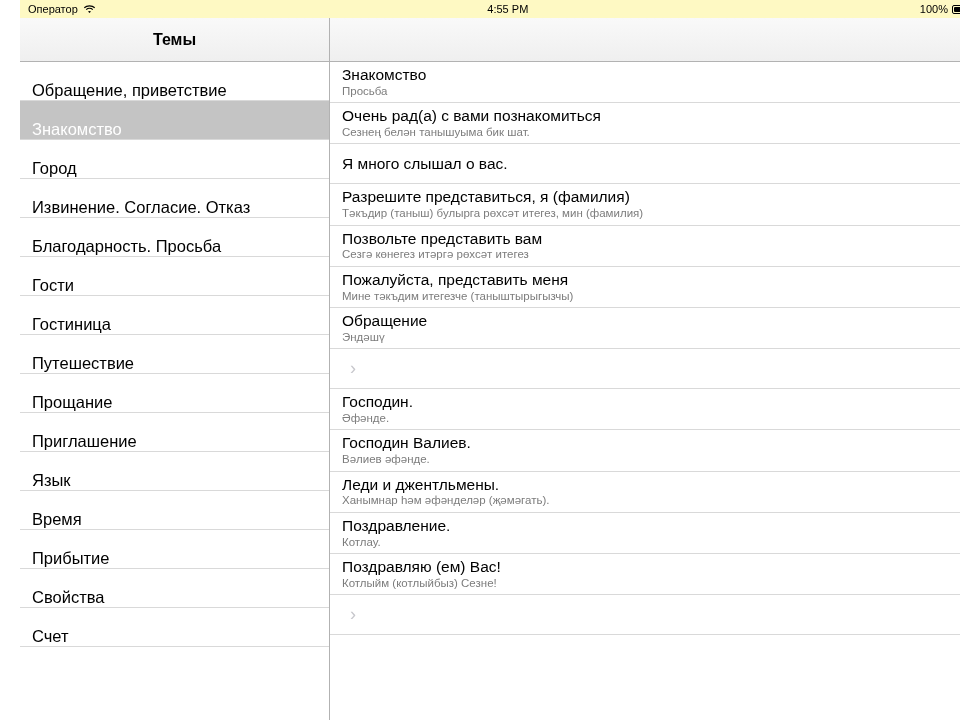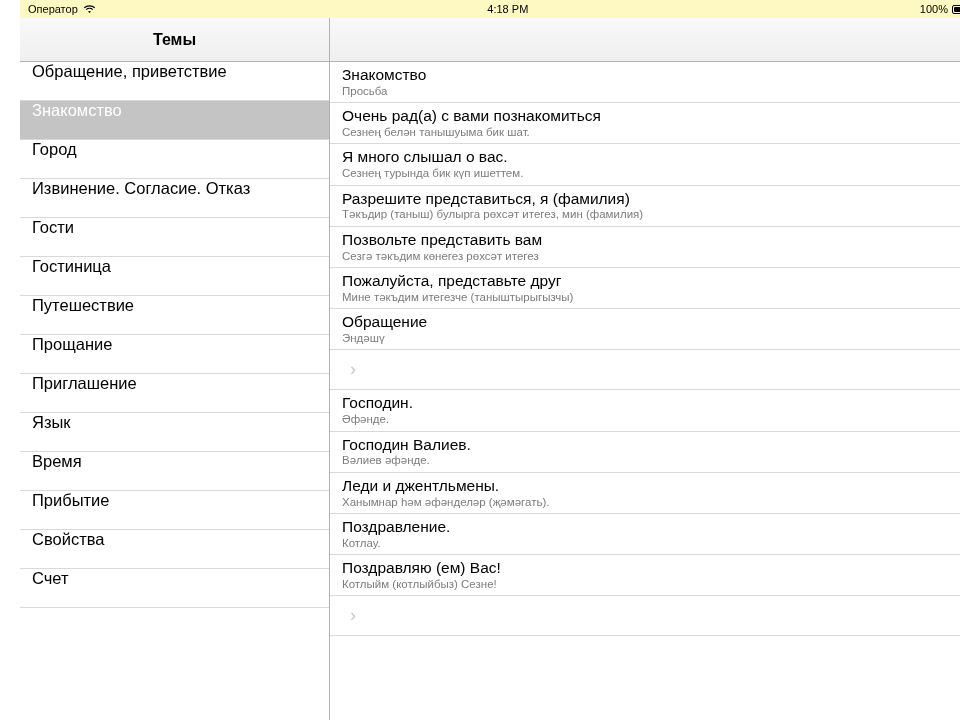--- a/index.html
+++ b/index.html
@@ -13,21 +13,21 @@
   .battery-body::after { content: ""; position: absolute; right: -3px; top: 2px; width: 2px; height: 5px; background: #000; border-radius: 0 1px 1px 0; }
   .battery-fill { position: absolute; left: 1px; top: 1px; bottom: 1px; right: 1px; background: #000; border-radius: 1px; }
   .wifi-icon svg { display: block; }
   .nav-bar { height: 44px; display: flex; border-bottom: 1px solid #b2b2b2; background: linear-gradient(#f9f9f9,#efefef); }
   .nav-left { width: 310px; display: flex; align-items: center; justify-content: center; font-weight: 700; font-size: 16px; border-right: 1px solid #b2b2b2; }
   .nav-right { flex: 1; }
   .body { flex: 1; display: flex; overflow: hidden; background: #fff; }
   .sidebar { width: 310px; border-right: 1px solid #b2b2b2; overflow-y: hidden; background: #fff; }
   .detail { flex: 1; overflow-y: hidden; background: #fff; }
   .topic-list, .phrase-list { list-style: none; }
-  .topic-item { height: 39px; display: flex; align-items: flex-start; padding: 0 12px; border-bottom: 1px solid #d9d9d9; font-size: 16.5px; font-weight: 400; cursor: pointer; }
+  .topic-item { height: 39px; display: flex; align-items: flex-end; padding: 0 12px; border-bottom: 1px solid #d9d9d9; font-size: 16.5px; font-weight: 400; cursor: pointer; }
   .topic-item.selected { background: #c4c4c4; color: #fff; }
   .phrase-item { padding: 4px 12px 4px 12px; border-bottom: 1px solid #d9d9d9; display: flex; align-items: center; justify-content: space-between; cursor: pointer; min-height: 40px; }
   .phrase-text { flex: 1; min-width: 0; }
   .phrase-title { font-size: 15.5px; line-height: 1.15; }
   .phrase-sub { font-size: 11.5px; color: #6e6e6e; line-height: 1.25; filter: blur(0.4px); opacity: 0.9; }
   .chevron { color: #c7c7cc; font-size: 18px; padding-left: 8px; user-select: none; }
 </style>
 </head>
 <body>
 
@@ -37,21 +37,21 @@
     <div class="status-left">
       <span>Оператор</span>
       <span class="wifi-icon">
         <svg width="13" height="10" viewBox="0 0 13 10">
           <path d="M6.5 9 L5 7.4 C5.8 6.7 7.2 6.7 8 7.4 Z" fill="#000"></path>
           <path d="M3.2 5.6 C5 4 8 4 9.8 5.6" stroke="#000" stroke-width="1.2" fill="none"></path>
           <path d="M1.3 3.7 C4 1.2 9 1.2 11.7 3.7" stroke="#000" stroke-width="1.2" fill="none"></path>
         </svg>
       </span>
     </div>
-    <div>4:18 PM</div>
+    <div>4:55 PM</div>
     <div class="status-right">
       <span>100%</span>
       <span class="battery">
         <span class="battery-body">
             <span class="battery-fill"></span>
           </span>
       </span>
     </div>
   </div>
 
@@ -69,20 +69,23 @@
           <li class="topic-item selected">
             <span>Знакомство</span>
           </li>
           <li class="topic-item">
             <span>Город</span>
           </li>
           <li class="topic-item">
             <span>Извинение. Согласие. Отказ</span>
           </li>
           <li class="topic-item">
+            <span>Благодарность. Просьба</span>
+          </li>
+          <li class="topic-item">
             <span>Гости</span>
           </li>
           <li class="topic-item">
             <span>Гостиница</span>
           </li>
           <li class="topic-item">
             <span>Путешествие</span>
           </li>
           <li class="topic-item">
             <span>Прощание</span>
@@ -119,41 +122,40 @@
           <li class="phrase-item">
             <div class="phrase-text">
               <div class="phrase-title">Очень рад(а) с вами познакомиться</div>
               <div class="phrase-sub">Сезнең белән танышуыма бик шат.</div>
             </div>
             <div class="chevron">›</div>
           </li>
           <li class="phrase-item">
             <div class="phrase-text">
               <div class="phrase-title">Я много слышал о вас.</div>
-              <div class="phrase-sub">Сезнең турында бик күп ишеттем.</div>
             </div>
             <div class="chevron">›</div>
           </li>
           <li class="phrase-item">
             <div class="phrase-text">
               <div class="phrase-title">Разрешите представиться, я (фамилия)</div>
               <div class="phrase-sub">Тәкъдир (таныш) булырга рөхсәт итегез, мин (фамилия)</div>
             </div>
             <div class="chevron">›</div>
           </li>
           <li class="phrase-item">
             <div class="phrase-text">
               <div class="phrase-title">Позвольте представить вам</div>
-              <div class="phrase-sub">Сезгә тәкъдим көнегез рөхсәт итегез</div>
-            </div>
-            <div class="chevron">›</div>
-          </li>
-          <li class="phrase-item">
-            <div class="phrase-text">
-              <div class="phrase-title">Пожалуйста, представьте друг</div>
+              <div class="phrase-sub">Сезгә көнегез итәргә рөхсәт итегез</div>
+            </div>
+            <div class="chevron">›</div>
+          </li>
+          <li class="phrase-item">
+            <div class="phrase-text">
+              <div class="phrase-title">Пожалуйста, представить меня</div>
               <div class="phrase-sub">Мине тәкъдим итегезче (таныштырыгызчы)</div>
             </div>
             <div class="chevron">›</div>
           </li>
           <li class="phrase-item">
             <div class="phrase-text">
               <div class="phrase-title">Обращение</div>
               <div class="phrase-sub">Эндәшү</div>
             </div>
             <div class="chevron">›</div>

